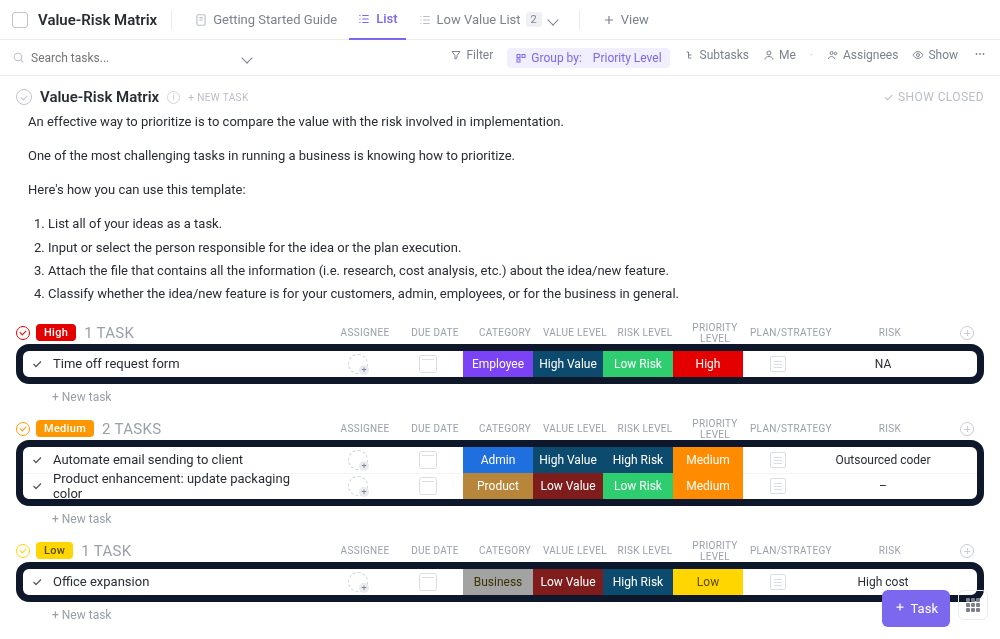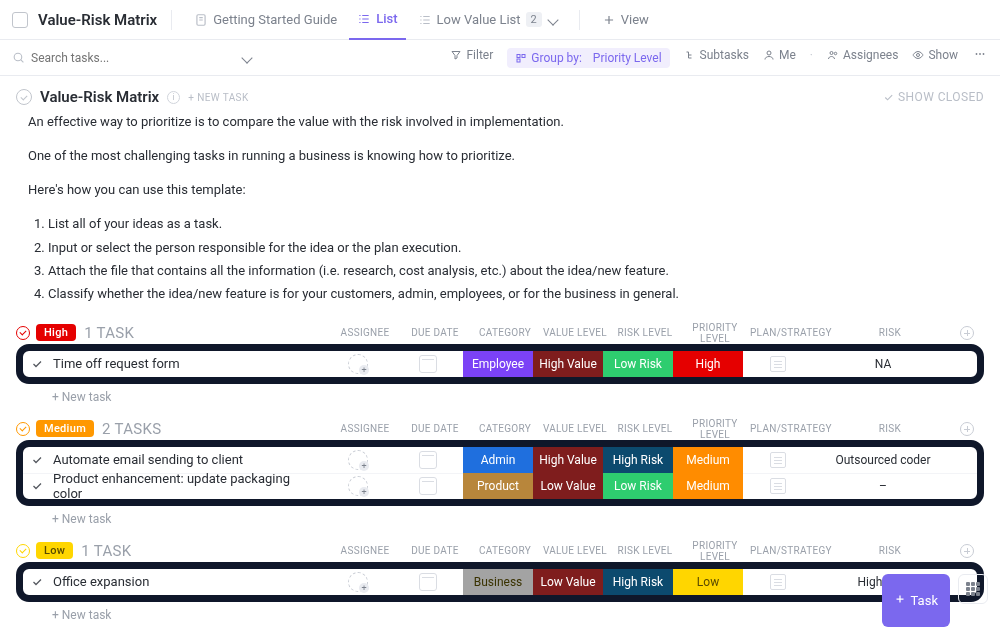--- a/index.html
+++ b/index.html
@@ -57,36 +57,36 @@
 .cell.assignee{width:70px}
 .cell.date{width:70px}
 .cell.cat{width:70px;color:#fff}
 .cell.val{width:70px;color:#fff}
 .cell.rsk{width:70px;color:#fff}
 .cell.pri{width:70px;color:#fff}
 .cell.plan{width:70px}
 .cell.risk{width:140px;font-size:12px}
 .cell.add{width:24px}
 .bg-emp{background:#7b42f6}.bg-admin{background:#1f6fde}.bg-prod{background:#b8863b}.bg-biz{background:#a3a3a3;color:#3a3200!important}
-.bg-hv{background:#7f1d1d}.bg-lv{background:#7f1d1d}
+.bg-hv{background:#0c4a6e}.bg-lv{background:#7f1d1d}
 .bg-lr{background:#2ecd6f}.bg-hr{background:#0c4a6e}
 .bg-ph{background:#e50000}.bg-pm{background:#ff8c00}.bg-pl{background:#ffd600;color:#5a4b00!important}
 .assignee-ph{width:20px;height:20px;border:1px dashed #c8ccd4;border-radius:50%;position:relative}
 .assignee-ph::after{content:"+";position:absolute;right:-2px;bottom:-2px;width:10px;height:10px;border-radius:50%;background:#e9ebf0;color:#7c828d;font-size:9px;display:flex;align-items:center;justify-content:center}
 .date-ph{width:18px;height:18px;border:1px solid #dadde3;border-radius:3px;position:relative}
 .date-ph::before{content:"";position:absolute;top:3px;left:2px;right:2px;height:1px;background:#dadde3}
 .plan-ph{width:16px;height:16px;border:1px solid #dadde3;border-radius:2px;position:relative}
 .plan-ph::before{content:"";position:absolute;left:3px;right:3px;top:4px;height:1px;background:#dadde3;box-shadow:0 3px #dadde3,0 6px #dadde3}
 .new-task{padding:6px 0 0 36px;font-size:12px;color:#9aa0aa;cursor:pointer}
 .plus-ic{width:14px;height:14px;border:1px solid #c8ccd4;border-radius:50%;position:relative}
 .plus-ic::before,.plus-ic::after{content:"";position:absolute;background:#c8ccd4}
 .plus-ic::before{left:3px;right:3px;top:6px;height:1px}
 .plus-ic::after{top:3px;bottom:3px;left:6px;width:1px}
 .fab{position:fixed;right:12px;bottom:12px;display:flex;gap:8px}
-.fab-task{background:#7b68ee;color:#fff;border-radius:6px;padding:19px 12px;font-size:13px;display:flex;align-items:flex-start;gap:5px;cursor:pointer}
+.fab-task{background:#7b68ee;color:#fff;border-radius:6px;padding:11px 12px;font-size:13px;display:flex;align-items:flex-start;gap:5px;cursor:pointer}
 .fab-grid{width:30px;height:30px;border:1px solid #e9ebf0;border-radius:6px;display:flex;align-items:center;justify-content:center;cursor:pointer}
 .grid9{width:14px;height:14px;display:grid;grid-template-columns:repeat(3,1fr);gap:1.5px}
 .grid9 span{background:#7c828d;border-radius:1px}
 .dot-sep{color:#c8ccd4}
 </style>
 </head>
 <body>
 
 <div class="toolbar">
   <div class="tb-left">

